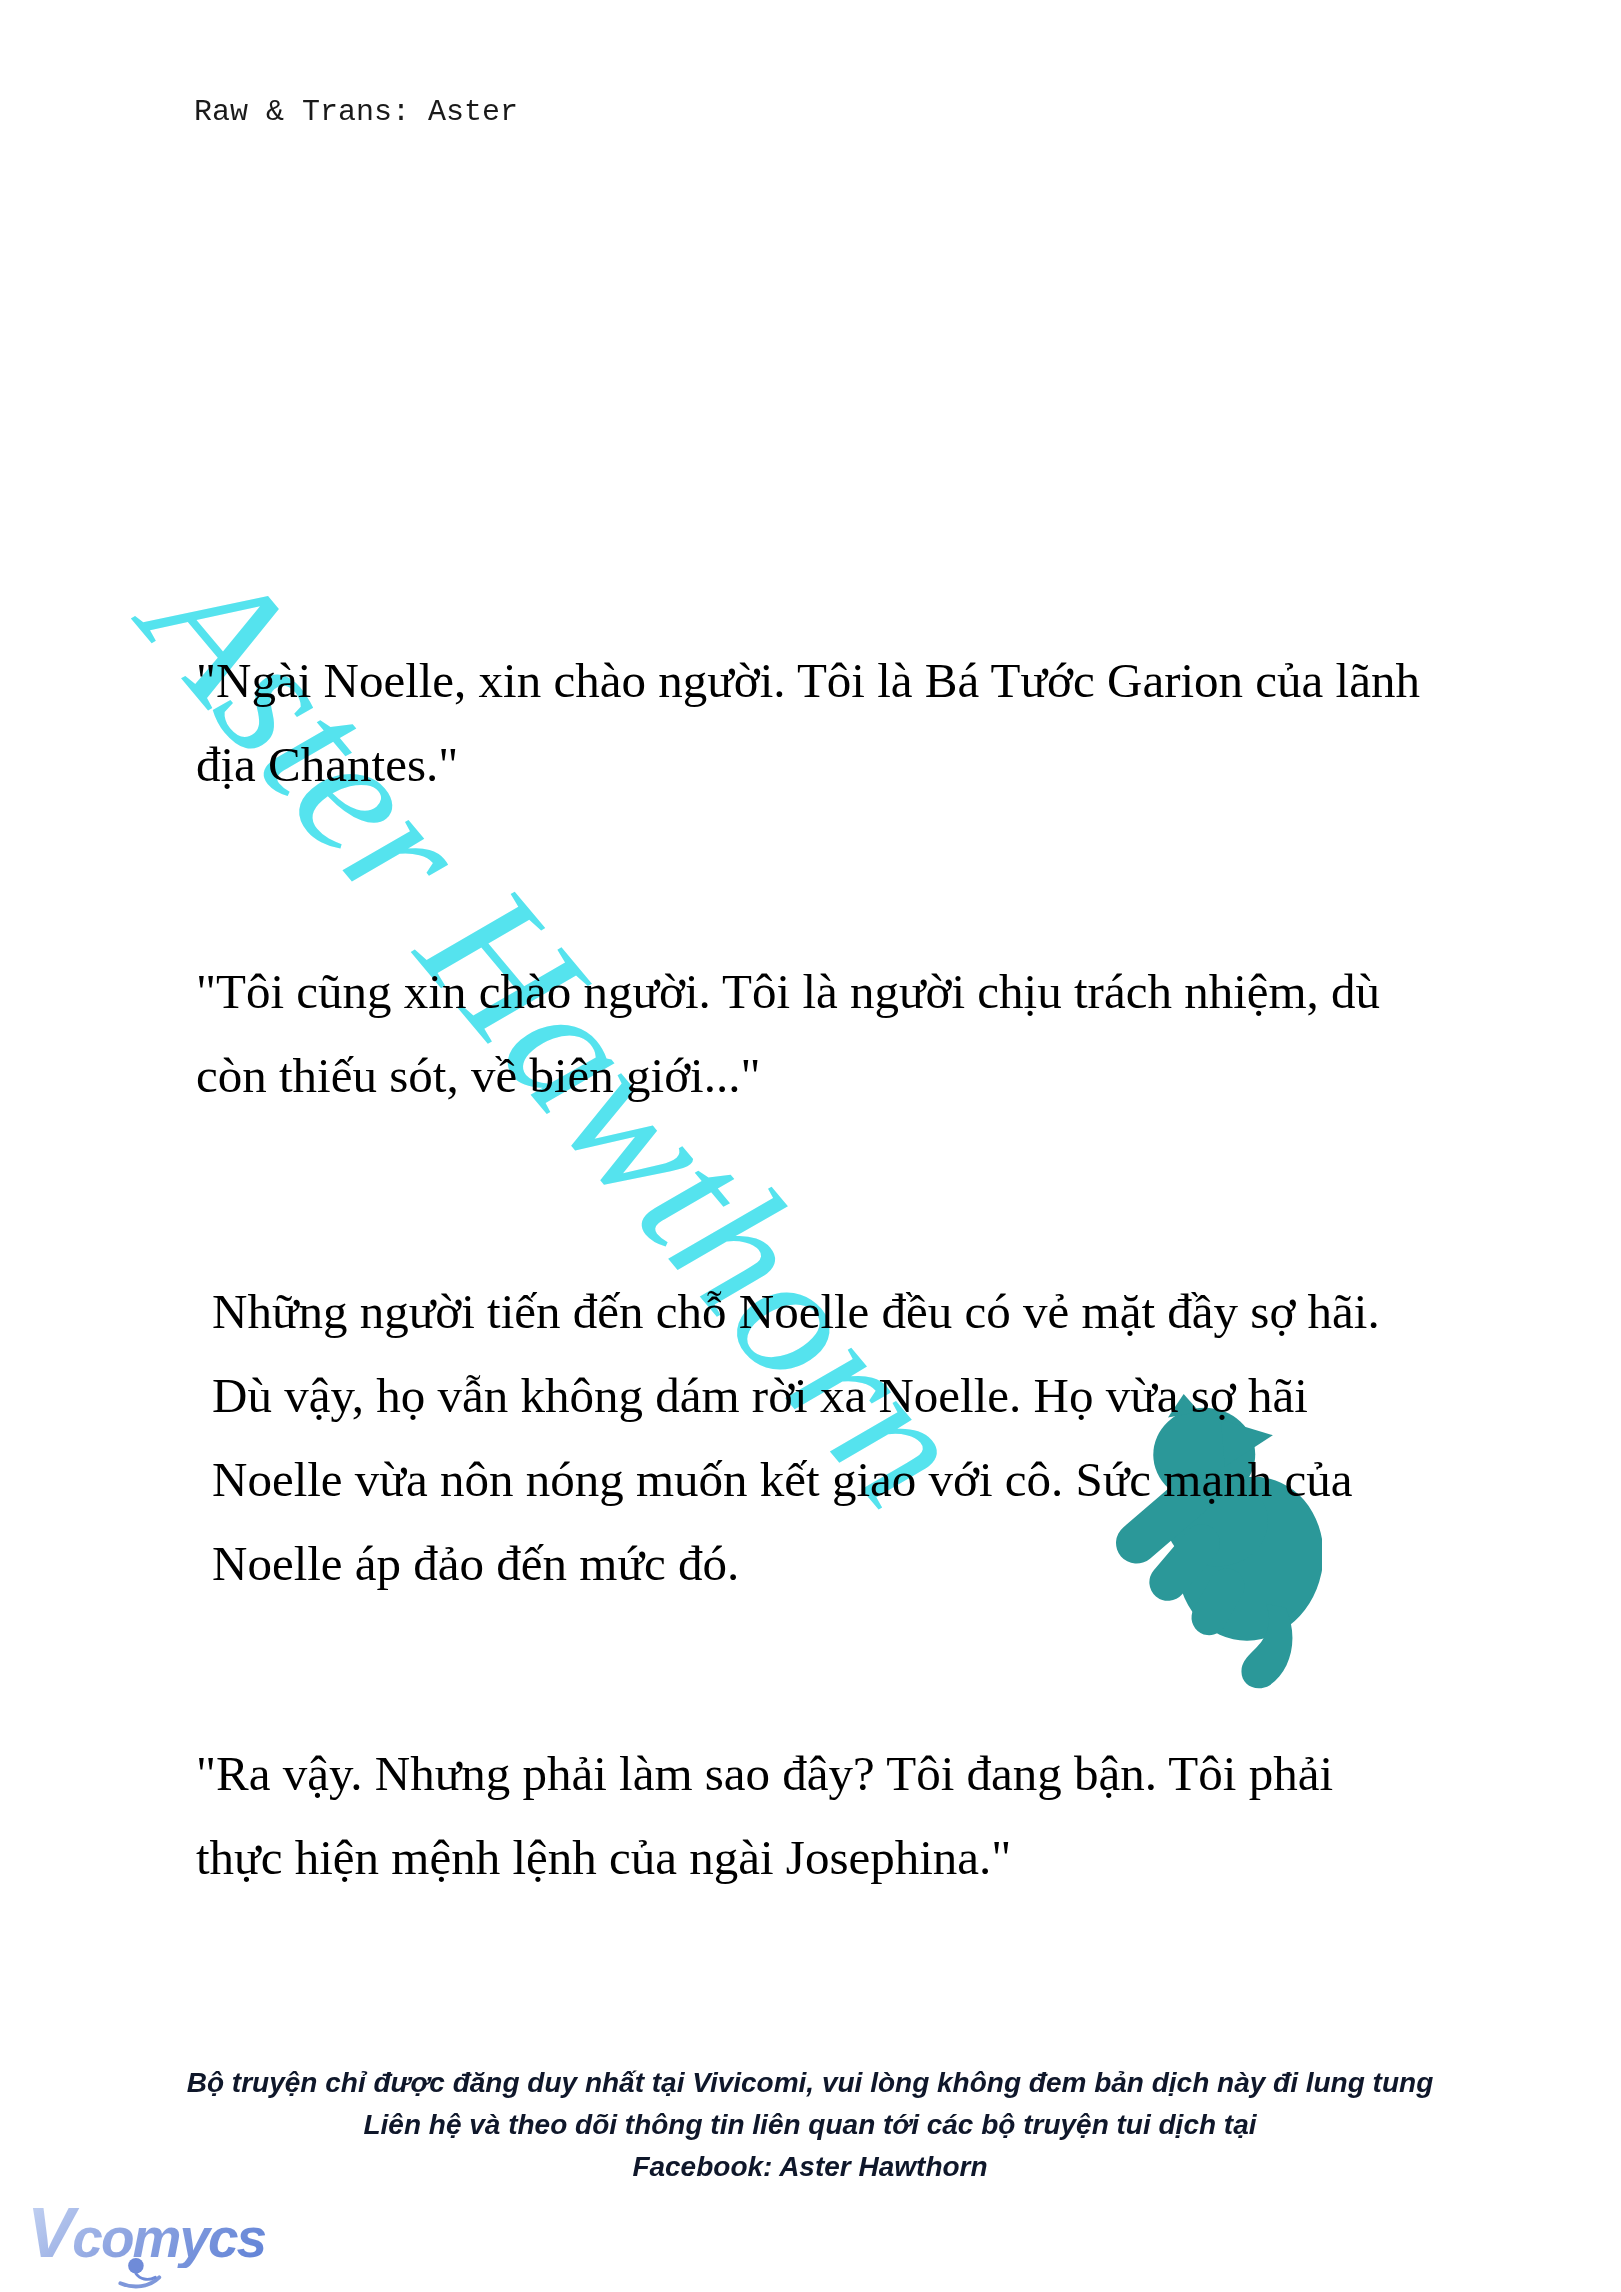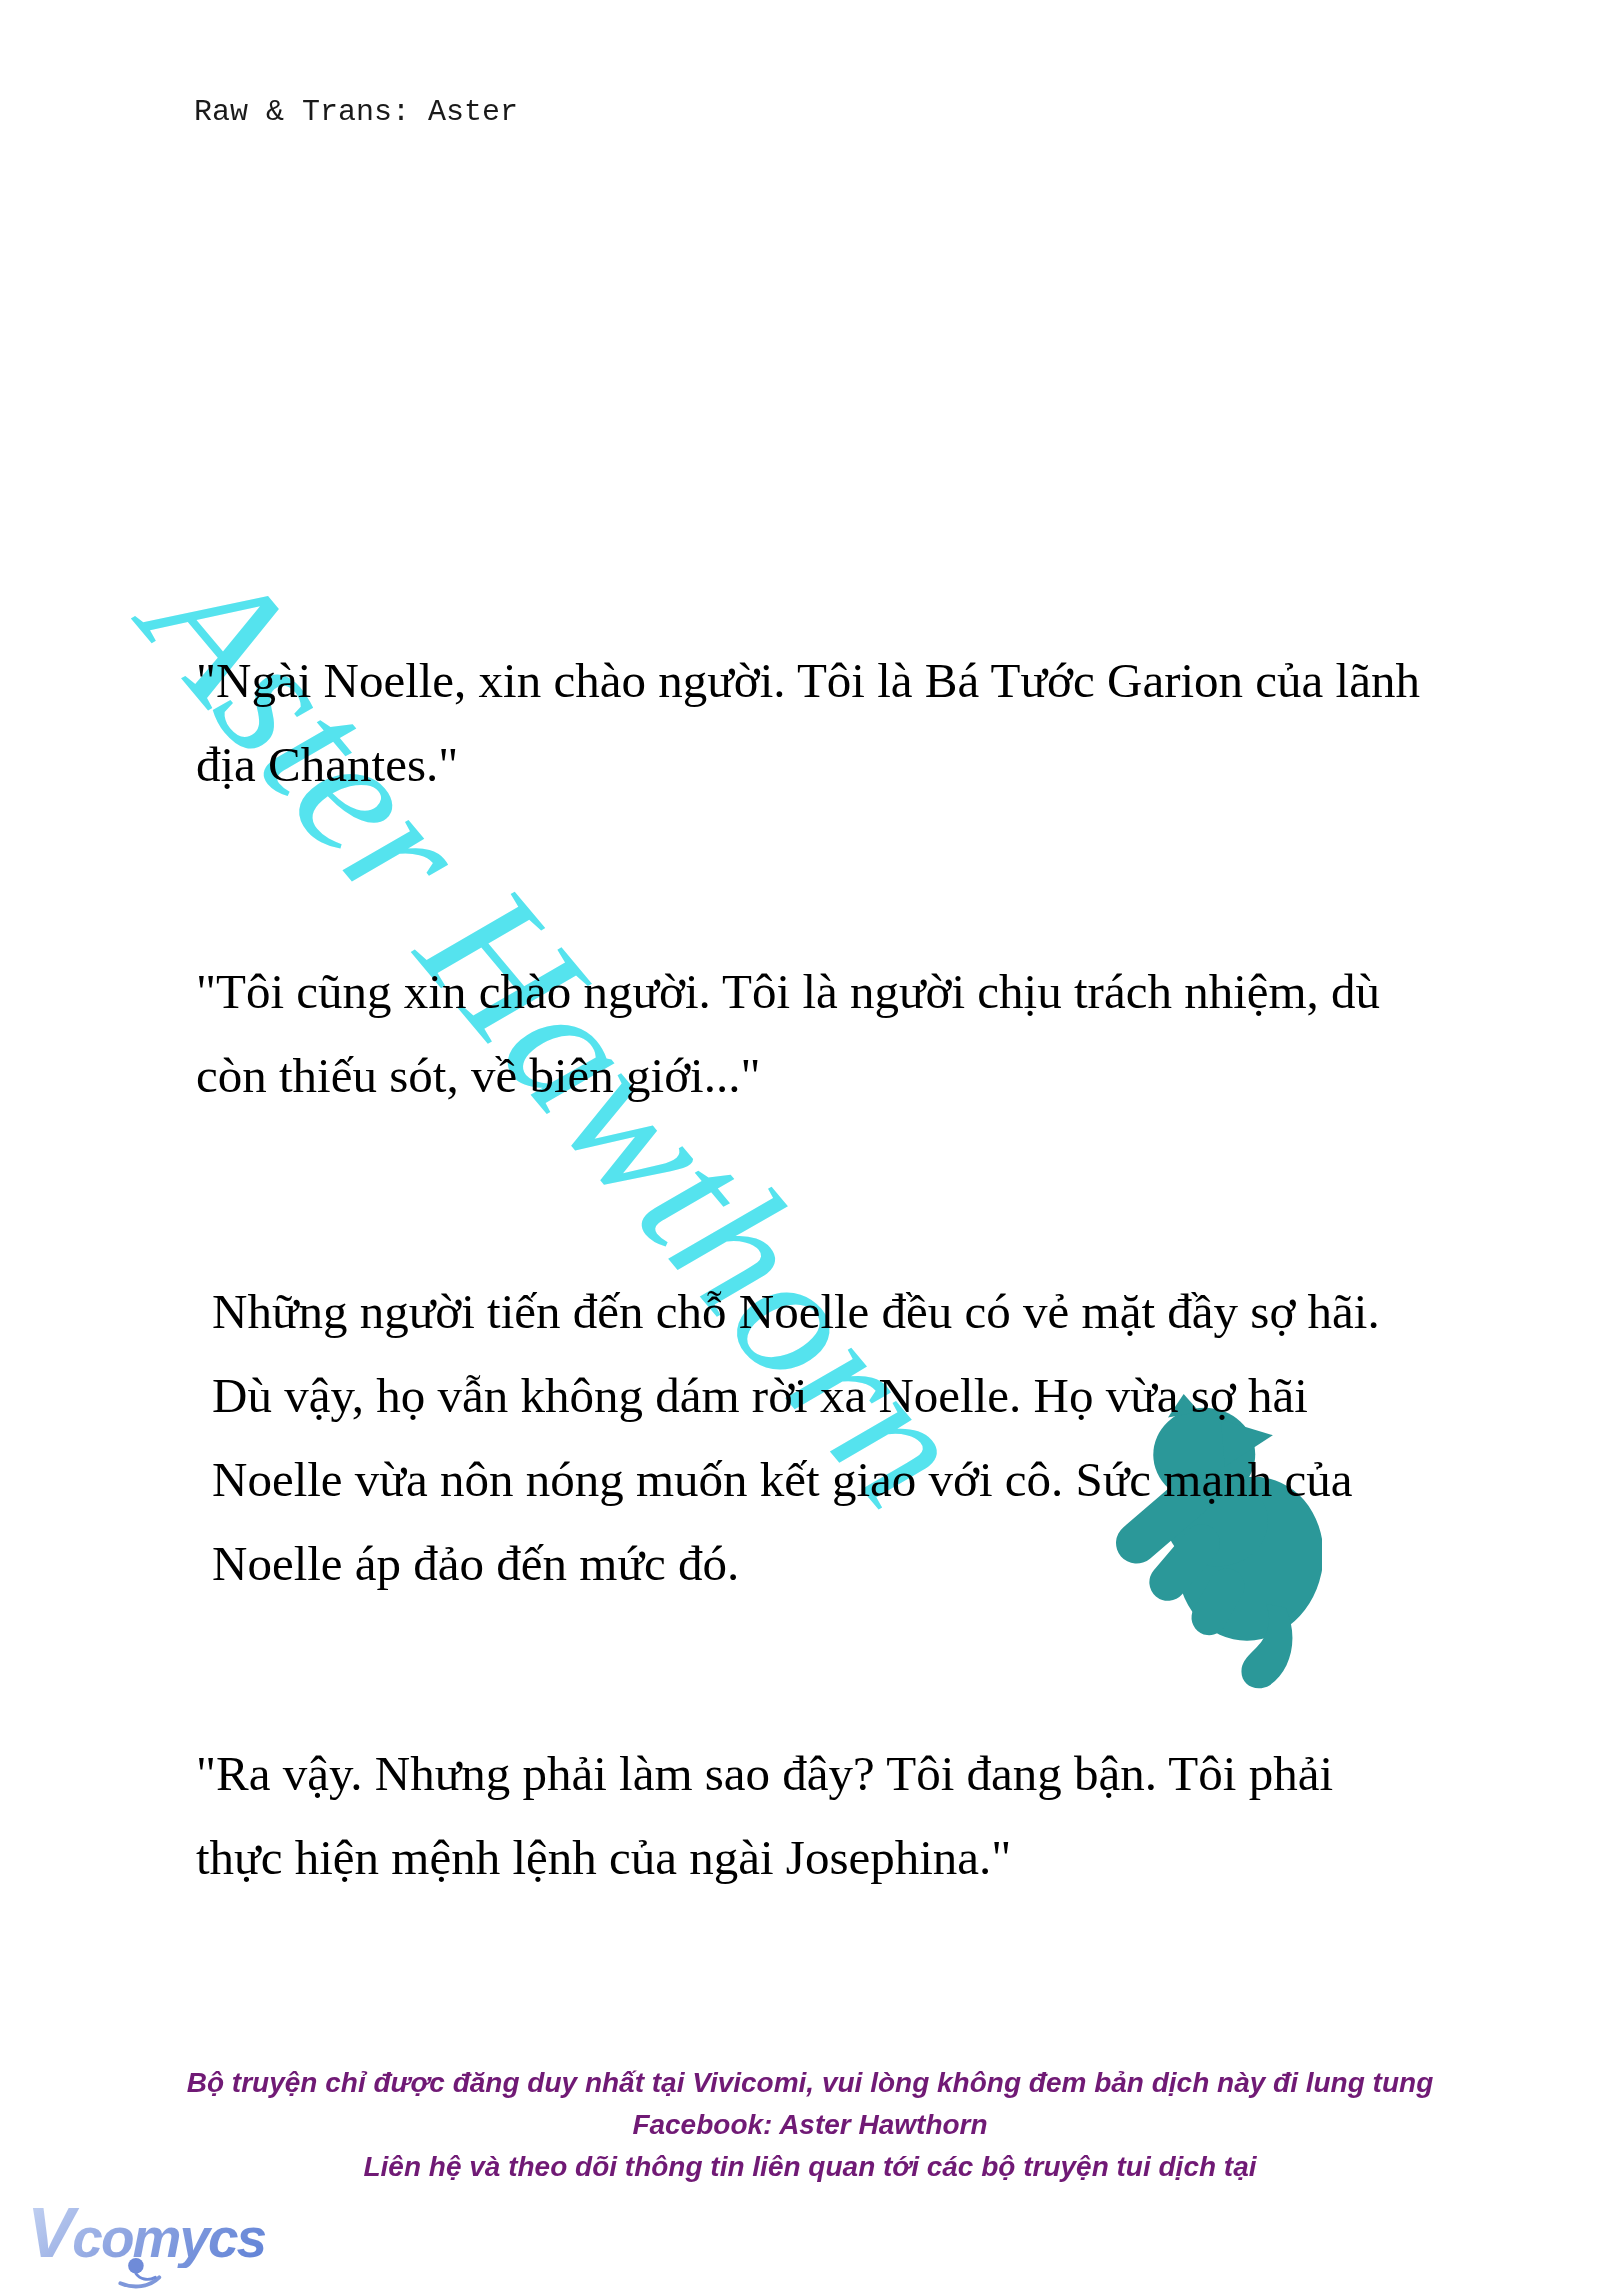--- a/index.html
+++ b/index.html
@@ -33,21 +33,21 @@
   }
   .p1{top:417px;}
   .p2{top:639px;}
   .p3{top:950px;}
   .p4{top:1254px;}
   .p5{top:1732px;}
   
   .footer{
     position:absolute;left:124px;top:2062px;width:1372px;
     font-family:"Liberation Sans", sans-serif;font-style:italic;font-weight:bold;
-    font-size:28px;line-height:42px;color:#701a75;text-align:center;
+    font-size:28px;line-height:42px;color:#0f172a;text-align:center;
   }
   
   .logo{
     position:absolute;left:27px;top:2203px;z-index:2;
     font-family:"Liberation Sans", sans-serif;font-style:italic;font-weight:bold;
     font-size:55px;line-height:59px;letter-spacing:-2px;
     background:linear-gradient(135deg,#c3d2f2 0%,#8ca3e0 45%,#5f81d6 100%);
     -webkit-background-clip:text;background-clip:text;
     color:#7e97da;-webkit-text-fill-color:transparent;
   }
@@ -90,22 +90,22 @@
 còn thiếu sót, về biên giới..."</p>
   <p class="para p4" style="margin:16px;">Những người tiến đến chỗ Noelle đều có vẻ mặt đầy sợ hãi.
 Dù vậy, họ vẫn không dám rời xa Noelle. Họ vừa sợ hãi
 Noelle vừa nôn nóng muốn kết giao với cô. Sức mạnh của
 Noelle áp đảo đến mức đó.</p>
   <p class="para p5" style="margin:0;">"Ra vậy. Nhưng phải làm sao đây? Tôi đang bận. Tôi phải
 thực hiện mệnh lệnh của ngài Josephina."</p>
 
   <div class="footer">
     <div>Bộ truyện chỉ được đăng duy nhất tại Vivicomi, vui lòng không đem bản dịch này đi lung tung</div>
+    <div>Liên hệ và theo dõi thông tin liên quan tới các bộ truyện tui dịch tại</div>
     <div>Facebook: Aster Hawthorn</div>
-    <div>Liên hệ và theo dõi thông tin liên quan tới các bộ truyện tui dịch tại</div>
   </div>
 </div>
 
 <div class="logo">
   <span class="cap">V</span><span>comycs</span>
 </div>
 <svg class="logo-flourish" width="69" height="35" viewBox="0 0 70 36" xmlns="http://www.w3.org/2000/svg">
   <path d="M4,30 C18,36 34,34 44,24" fill="none" stroke="#7e97da" stroke-width="4" stroke-linecap="round"></path>
   <circle cx="20" cy="12" r="8" fill="#6f8bd8"></circle>
   <path d="M20,20 C24,26 32,28 40,24" fill="none" stroke="#6f8bd8" stroke-width="3" stroke-linecap="round"></path>

